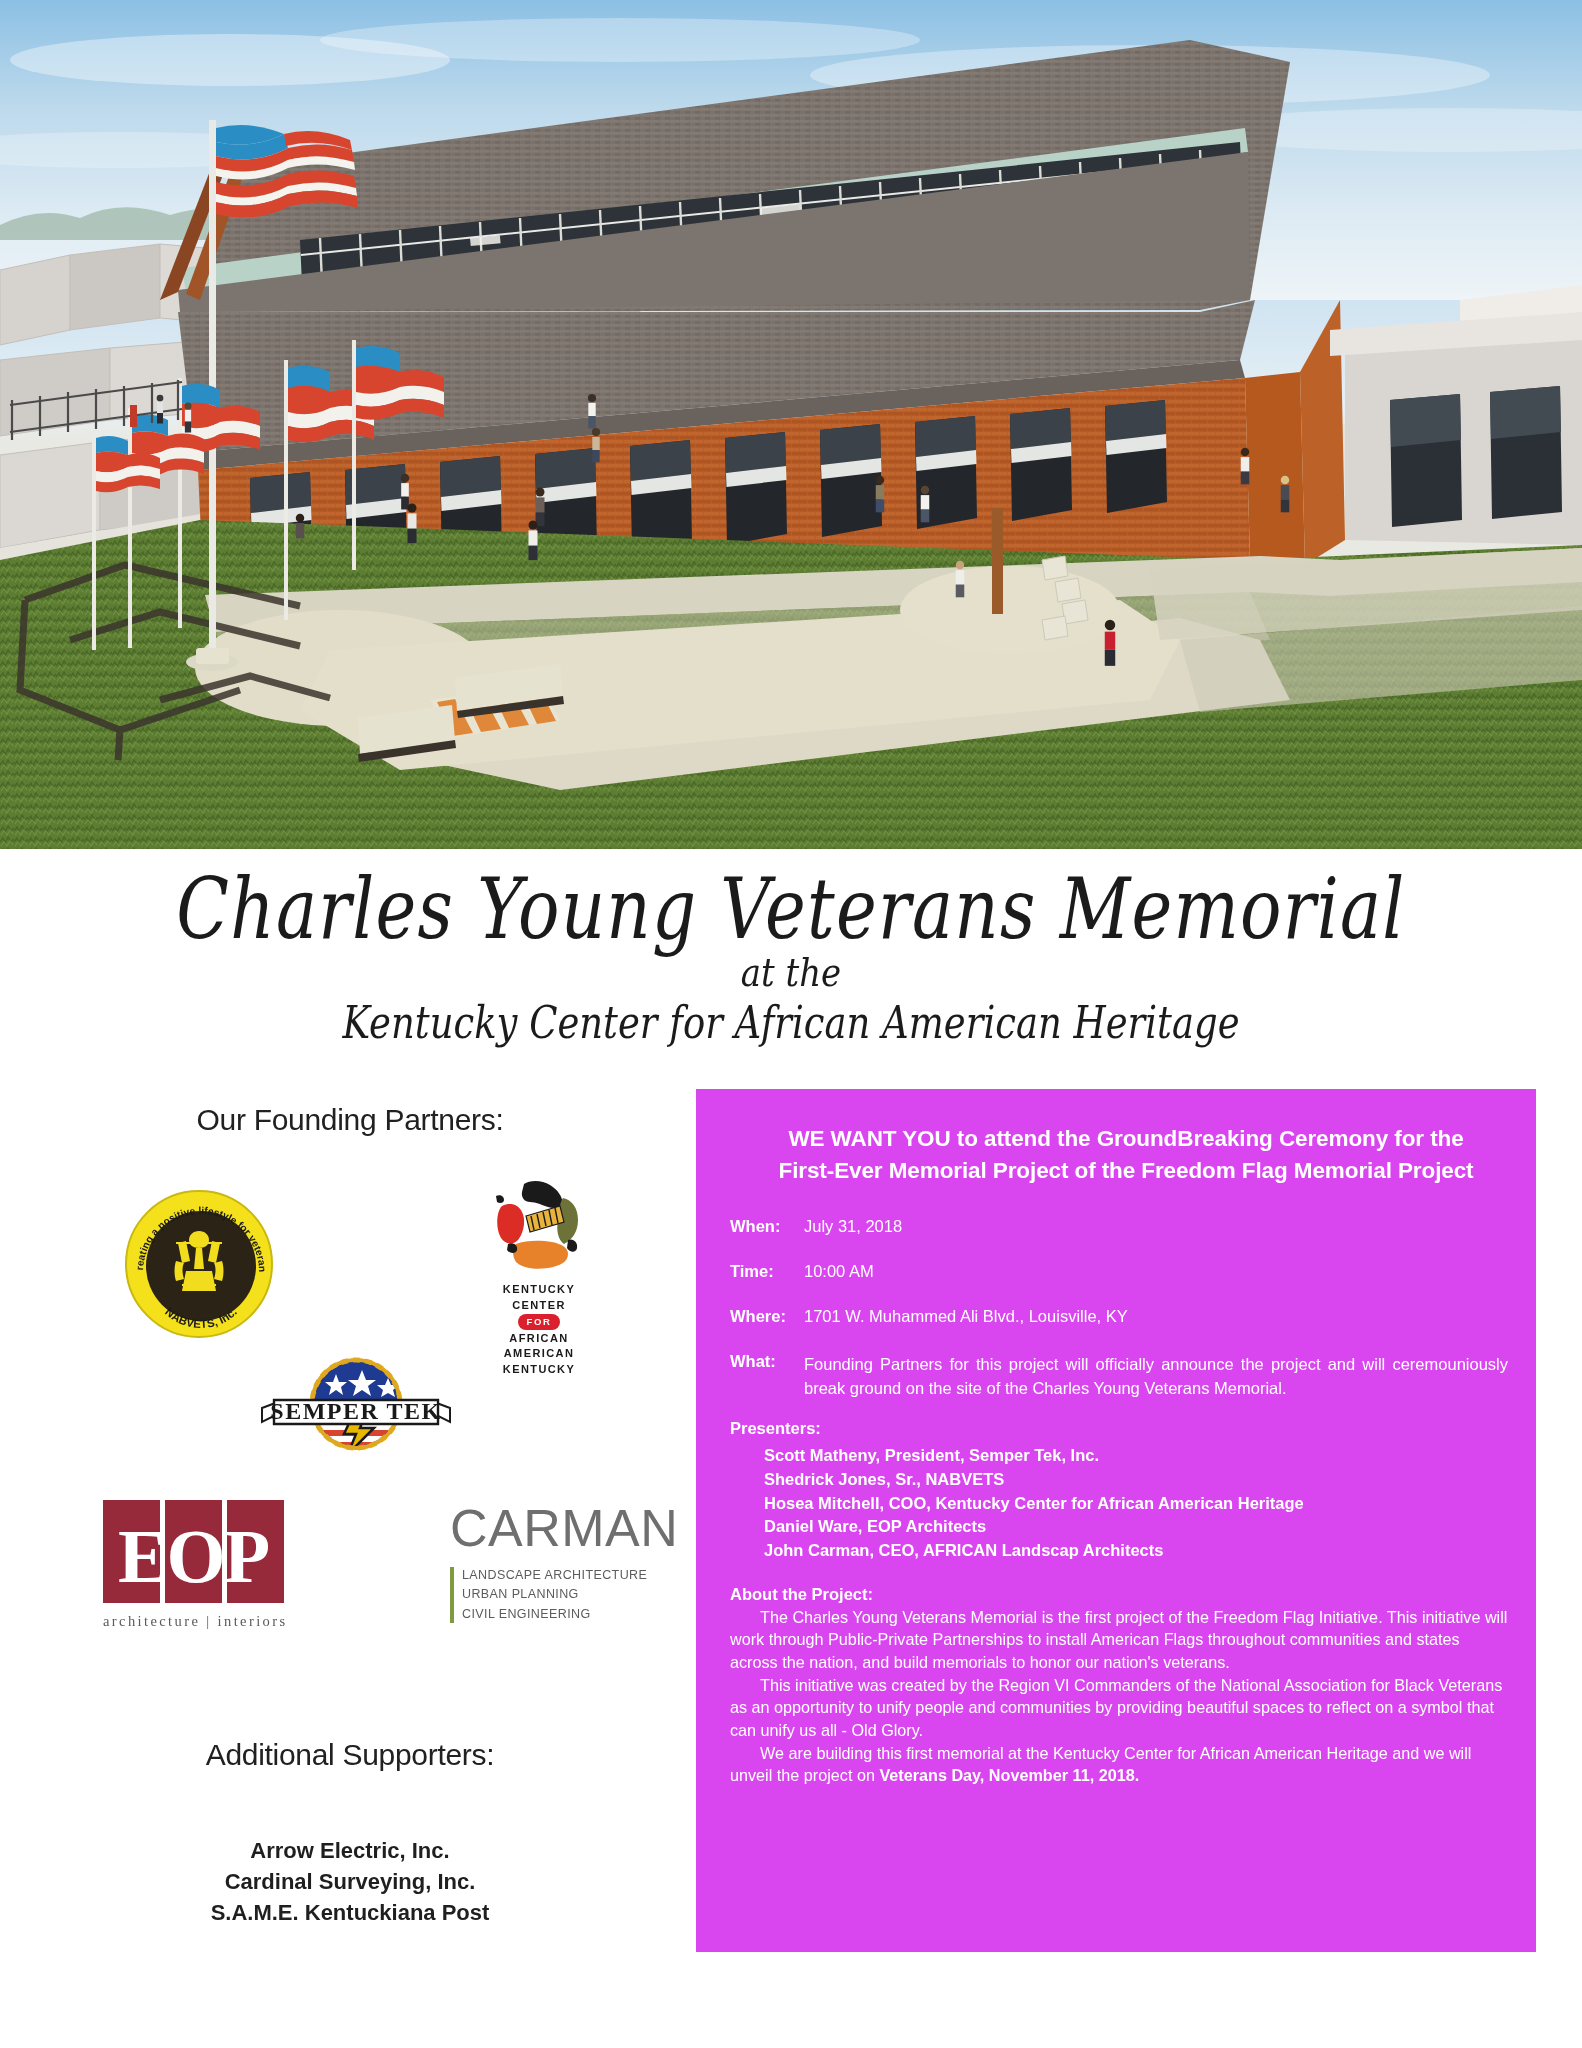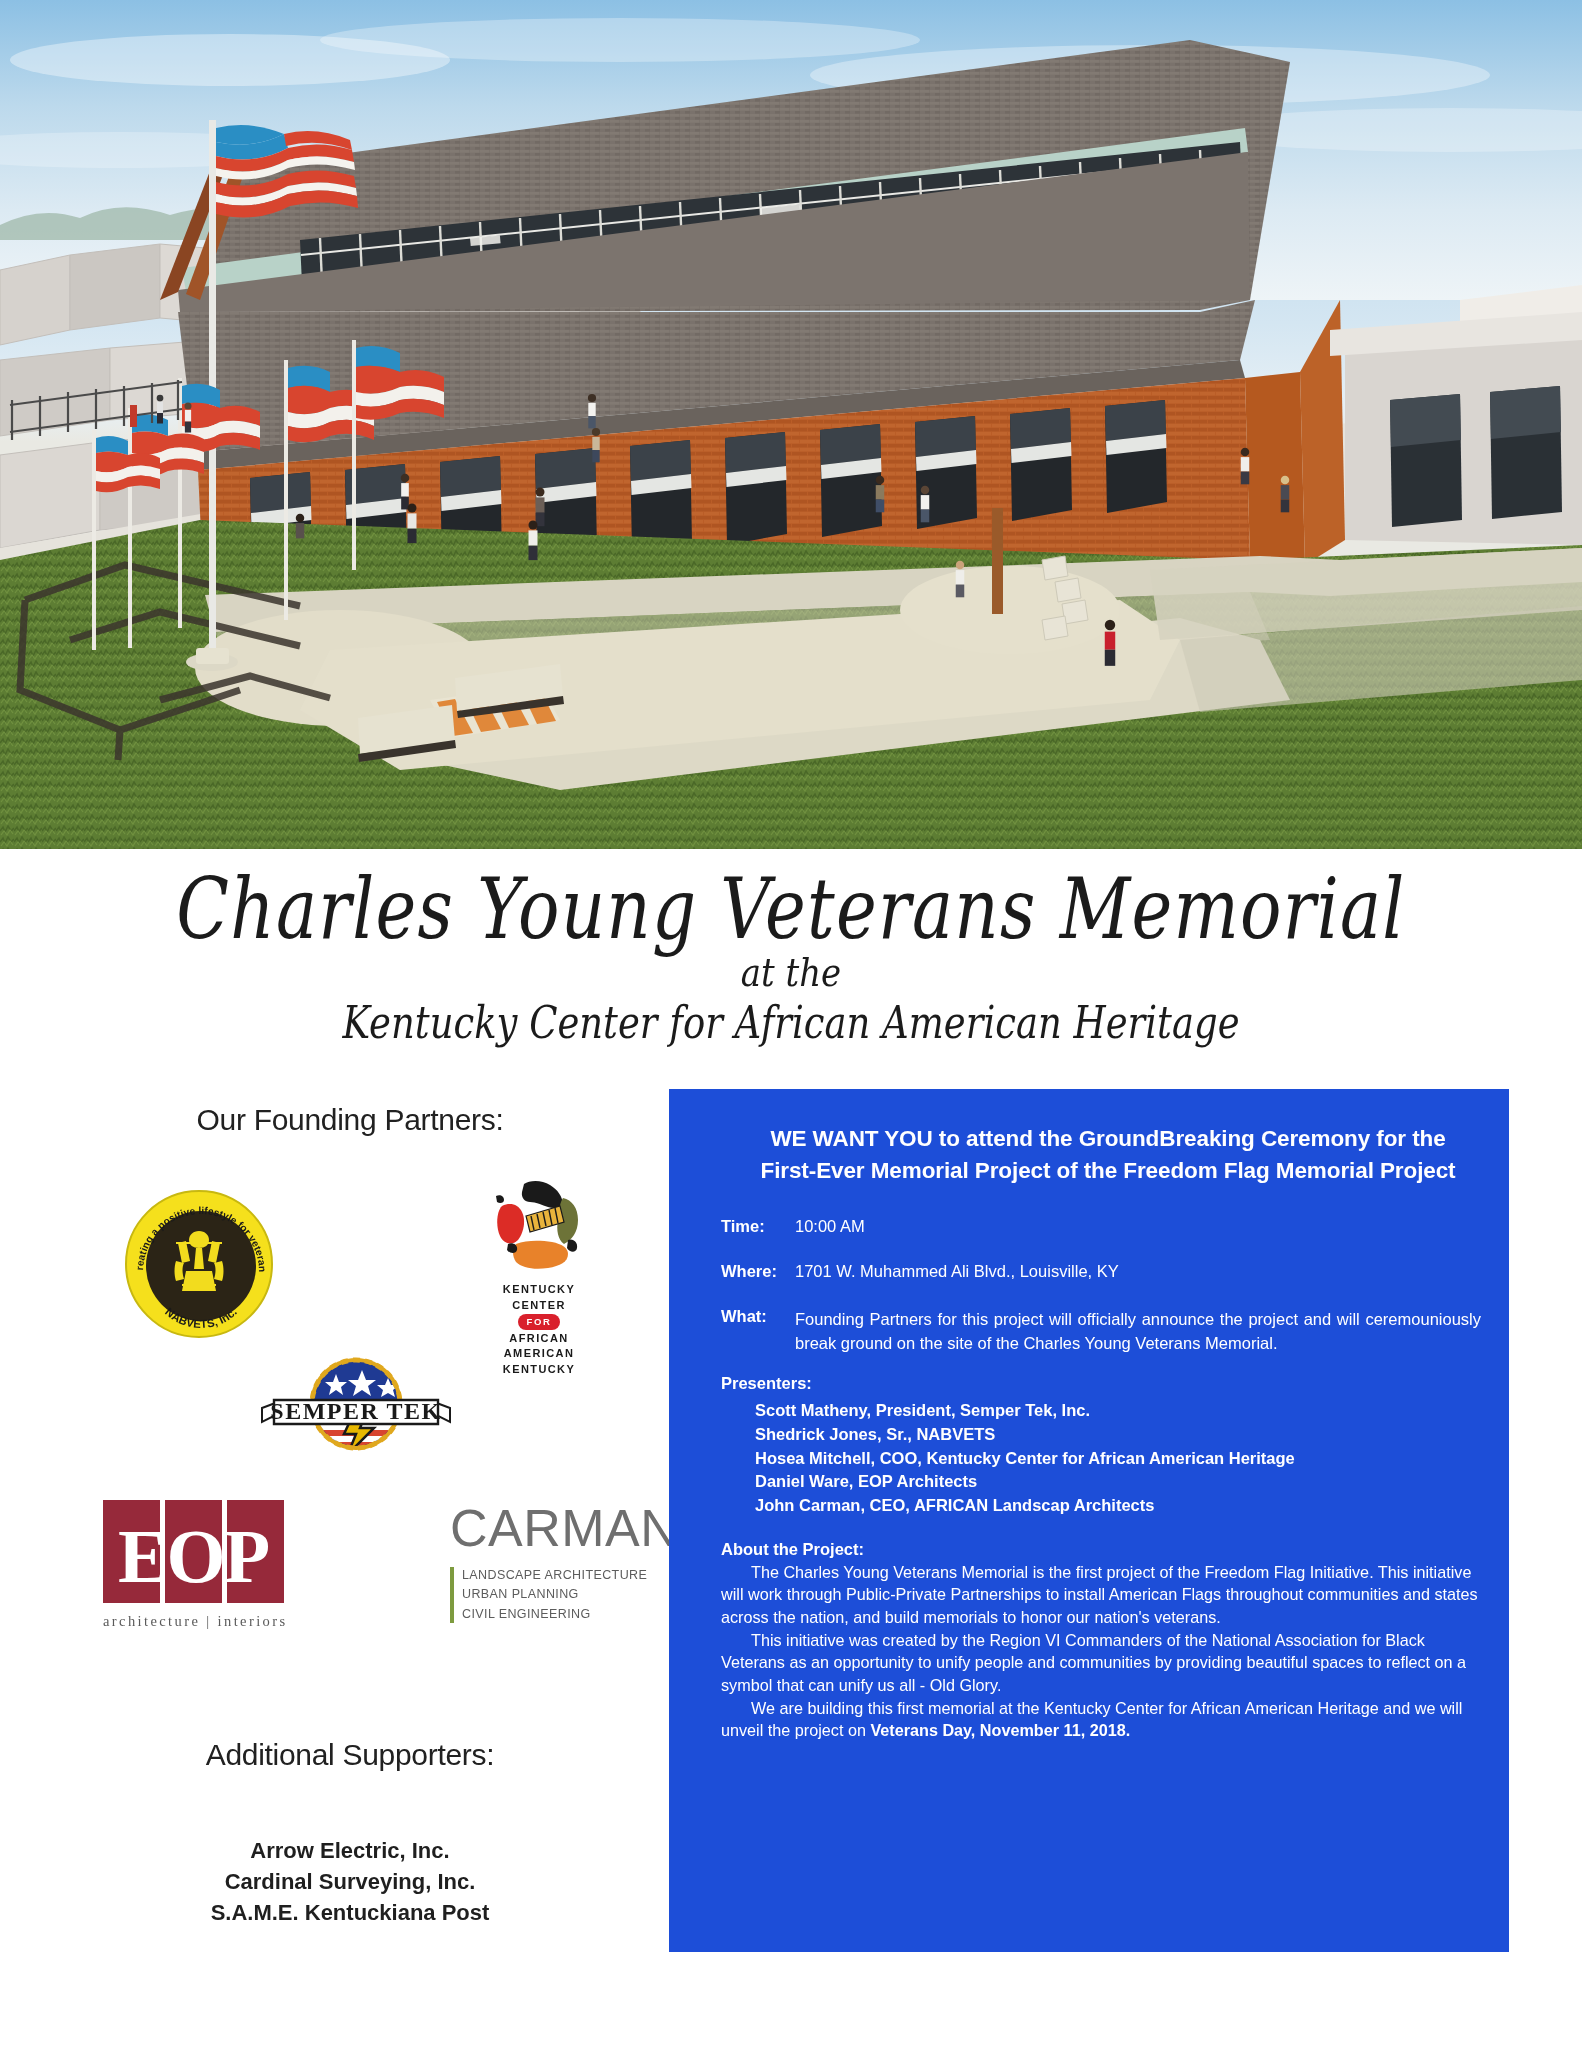--- a/index.html
+++ b/index.html
@@ -140,25 +140,25 @@
   }
 
   .supporters-list {
     position: absolute; left: 70px; top: 755px; width: 560px;
     text-align: center; font-size: 22px; font-weight: bold; color: #1f1f1f;
     line-height: 1.42;
   }
 
   
   .info-panel {
-    position: absolute; left: 669px; top: 1089px;
+    position: absolute; left: 696px; top: 1089px;
     width: 840px; height: 863px;
-    background: #1d4ed8;
+    background: #d946ef;
     color: #ffffff;
-    padding: 34px 14px 20px 52px;
+    padding: 34px 14px 20px 34px;
   }
   .panel-head {
     font-size: 22.5px; font-weight: bold; text-align: center;
     line-height: 1.42; margin-bottom: 30px; letter-spacing: -0.1px;
     padding: 0 14px;
   }
   .kv-row { display: flex; margin-bottom: 26px; font-size: 16.5px; }
   .kv-row.what { margin-bottom: 18px; }
   .kv-label { flex: 0 0 74px; font-weight: bold; }
   .kv-value { flex: 1; padding-right: 14px; }
@@ -724,20 +724,24 @@
     </div>
   </div>
 
   <div class="info-panel">
 
     <div class="panel-head">
       <div>WE WANT YOU to attend the GroundBreaking Ceremony for the</div>
       <div>First-Ever Memorial Project of the Freedom Flag Memorial Project</div>
     </div>
 
+    <div class="kv-row">
+      <div class="kv-label">When:</div>
+      <div class="kv-value">July 31, 2018</div>
+    </div>
 
     <div class="kv-row">
       <div class="kv-label">Time:</div>
       <div class="kv-value">10:00 AM</div>
     </div>
 
     <div class="kv-row">
       <div class="kv-label">Where:</div>
       <div class="kv-value">1701 W. Muhammed Ali Blvd., Louisville, KY</div>
     </div>

